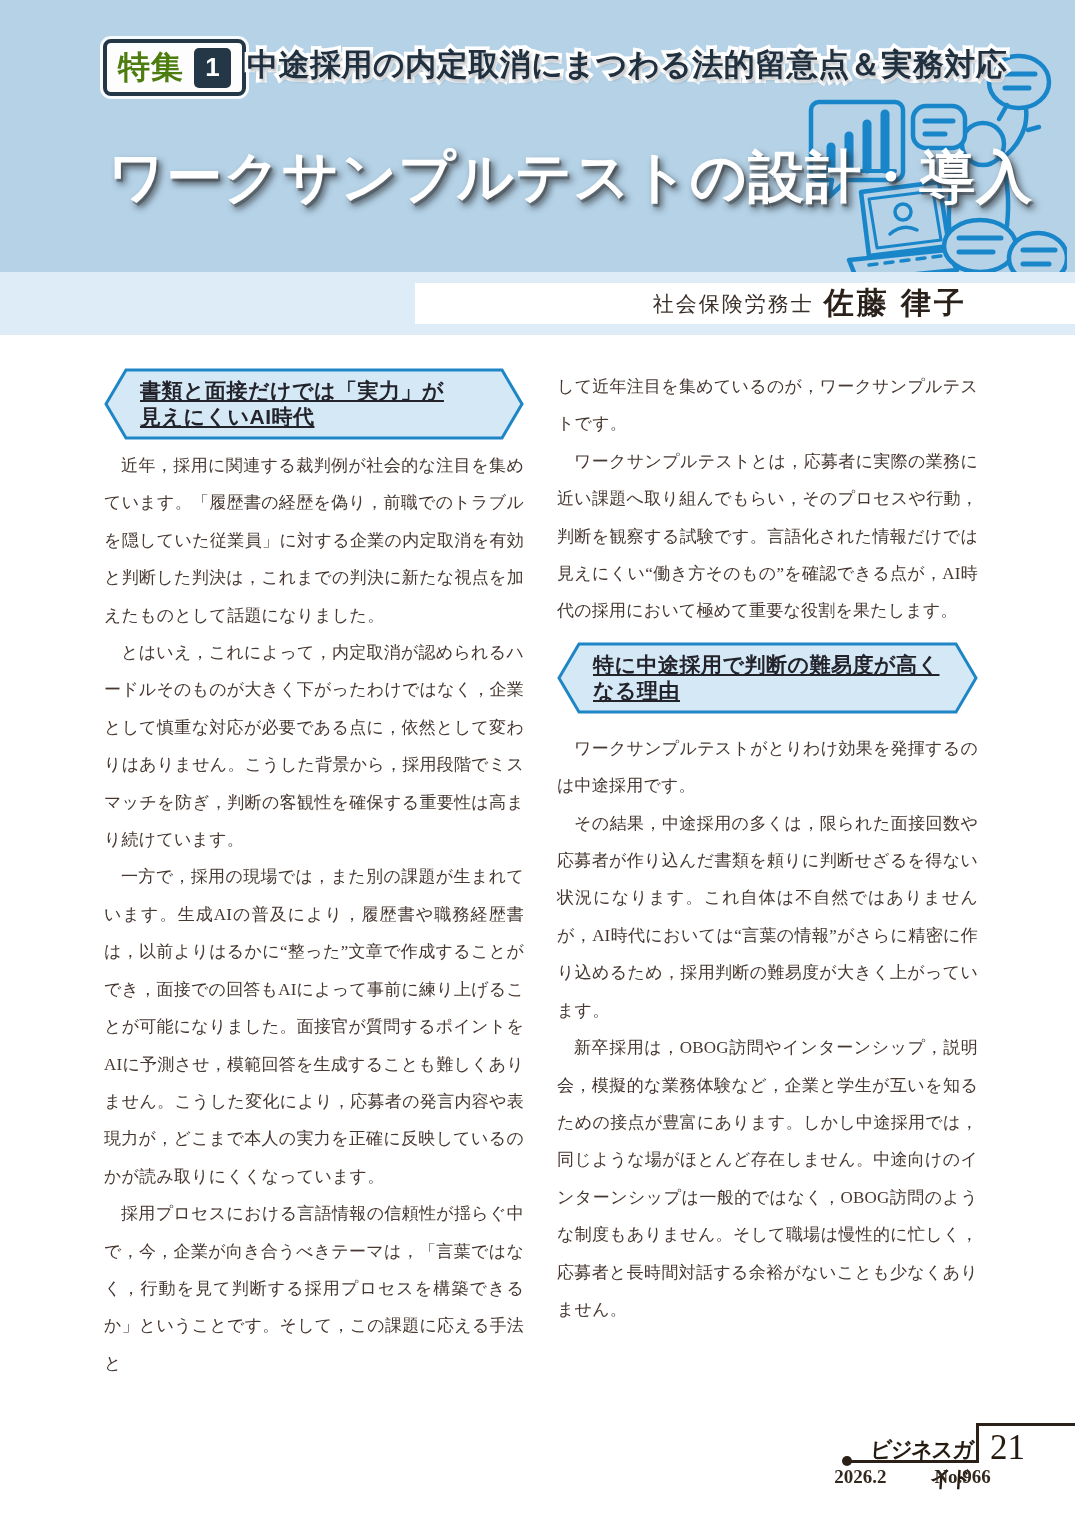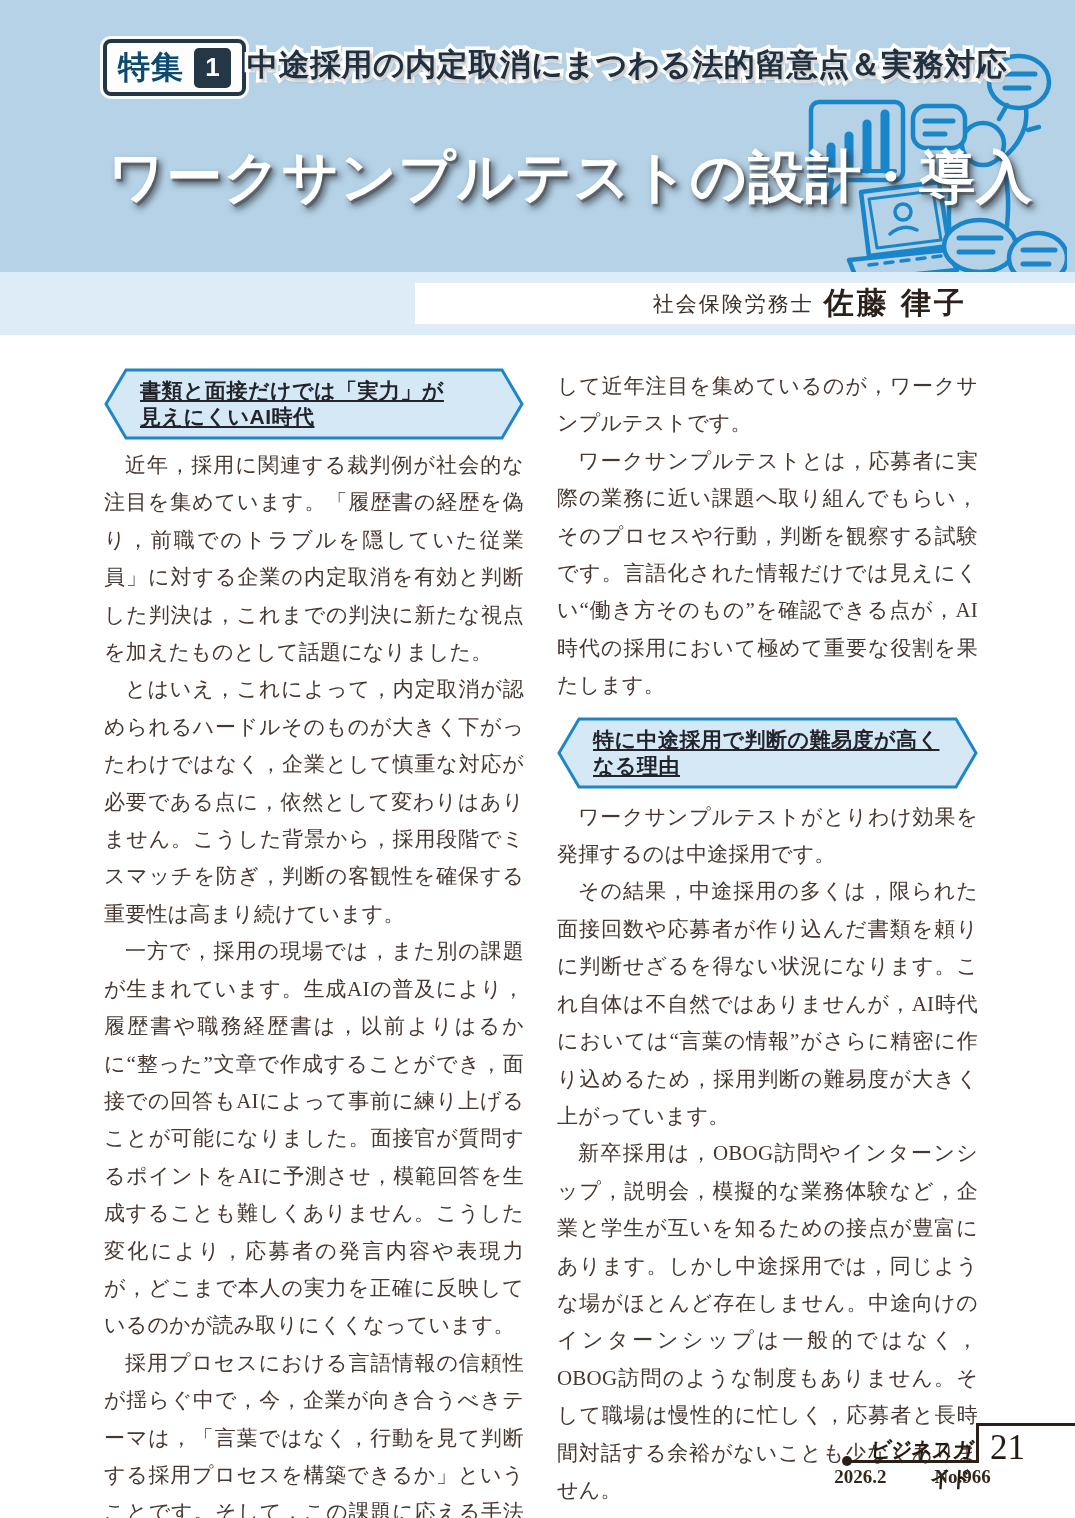--- a/index.html
+++ b/index.html
@@ -12,21 +12,21 @@
   
   .header{position:absolute;left:0;top:0;width:1075px;height:272px;background:#b5d2e7;}
   .illust{position:absolute;right:8px;top:44px;z-index:1;}
   .badge{
     position:absolute;left:103px;top:39px;height:57px;z-index:2;
     display:inline-flex;align-items:center;gap:10px;padding:0 11px;
     background:#fdfdfd;border:4.5px solid #243746;border-radius:8px;
     box-shadow:0 0 0 3px rgba(255,255,255,.9);box-sizing:border-box;
     font-family:"Liberation Sans","DejaVu Sans",sans-serif;
   }
-  .badge-label{font-size:32px;font-weight:bold;color:#0c4a6e;letter-spacing:1px;}
+  .badge-label{font-size:32px;font-weight:bold;color:#4d7c0f;letter-spacing:1px;}
   .badge-num{
     width:37px;height:40px;background:#243746;border-radius:5px;
     display:flex;align-items:center;justify-content:center;
     color:#ffffff;font-size:26px;font-weight:bold;
   }
   .series-title{
     position:absolute;left:247px;top:44px;z-index:2;white-space:nowrap;
     font-family:"Liberation Sans","DejaVu Sans",sans-serif;
     font-weight:bold;font-size:31px;color:#20303f;letter-spacing:.5px;
     -webkit-text-stroke:7px #ffffff;paint-order:stroke fill;
@@ -46,27 +46,27 @@
     padding-right:108px;box-sizing:border-box;
   }
   .author-qual{font-size:21px;color:#3a2f28;letter-spacing:2px;}
   .author-name{font-size:30px;font-weight:bold;color:#2b211b;letter-spacing:3px;
     font-family:"Liberation Sans","DejaVu Sans",sans-serif;}
   
   .col{position:absolute;top:368px;}
   .col-left{left:104px;width:420px;}
   .col-right{left:557px;width:421px;}
   .body-p{
-    margin:0;font-size:21px;line-height:37.4px;color:#463730;
+    margin:0;font-size:17px;line-height:37.4px;color:#463730;
     text-align:justify;text-indent:1em;letter-spacing:.2px;
   }
   .body-p.no-indent{text-indent:0;}
   
   .hexhead{position:relative;height:72px;margin-bottom:7px;}
-  .hexhead-2{margin-top:12px;margin-bottom:10px;}
+  .hexhead-2{margin-top:12px;margin-bottom:16px;}
   .hexhead svg{position:absolute;inset:0;width:100%;height:100%;}
   .hexhead-text{
     position:relative;z-index:1;height:100%;display:flex;flex-direction:column;
     justify-content:center;padding-left:36px;box-sizing:border-box;
     font-family:"Liberation Sans","DejaVu Sans",sans-serif;
     font-weight:bold;font-size:21px;line-height:26px;color:#23232b;letter-spacing:.5px;text-decoration:underline;
   }
   
   .f-rule-h{position:absolute;left:848px;top:1460px;width:130px;height:2.5px;background:#2b2017;}
   .f-rule-dot{position:absolute;left:842px;top:1456px;width:10px;height:10px;border-radius:50%;background:#2b2017;}

